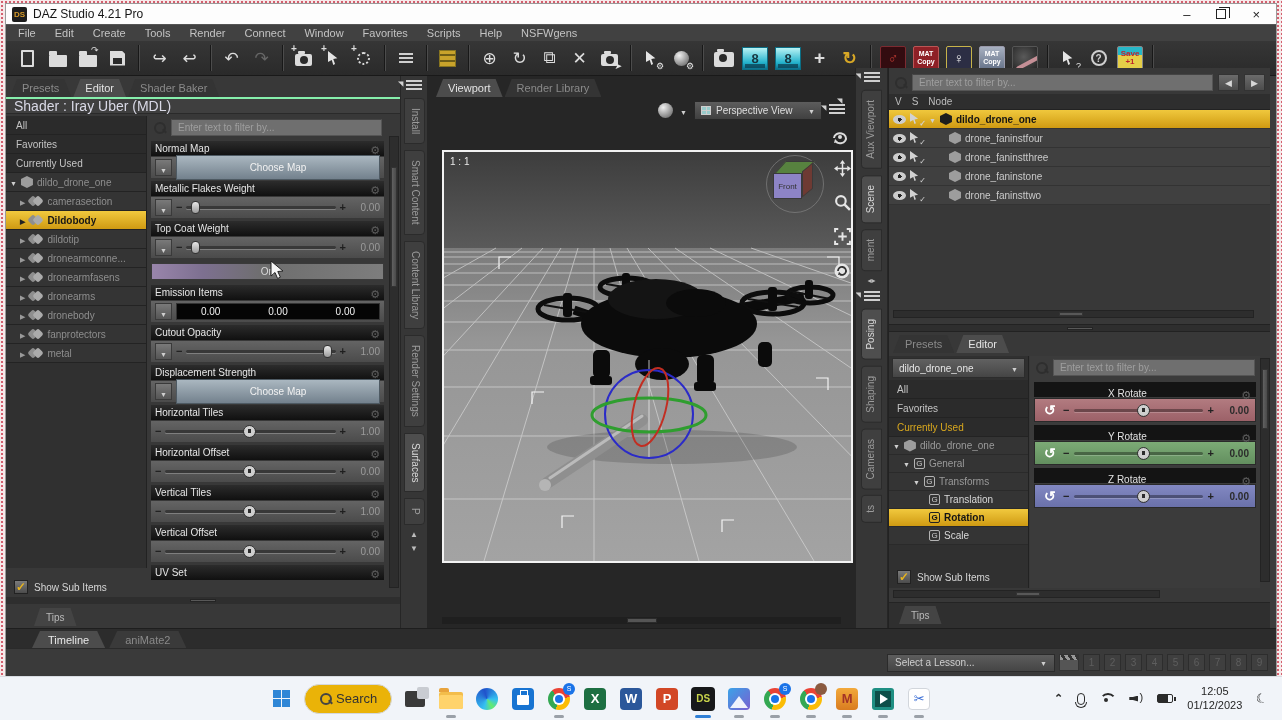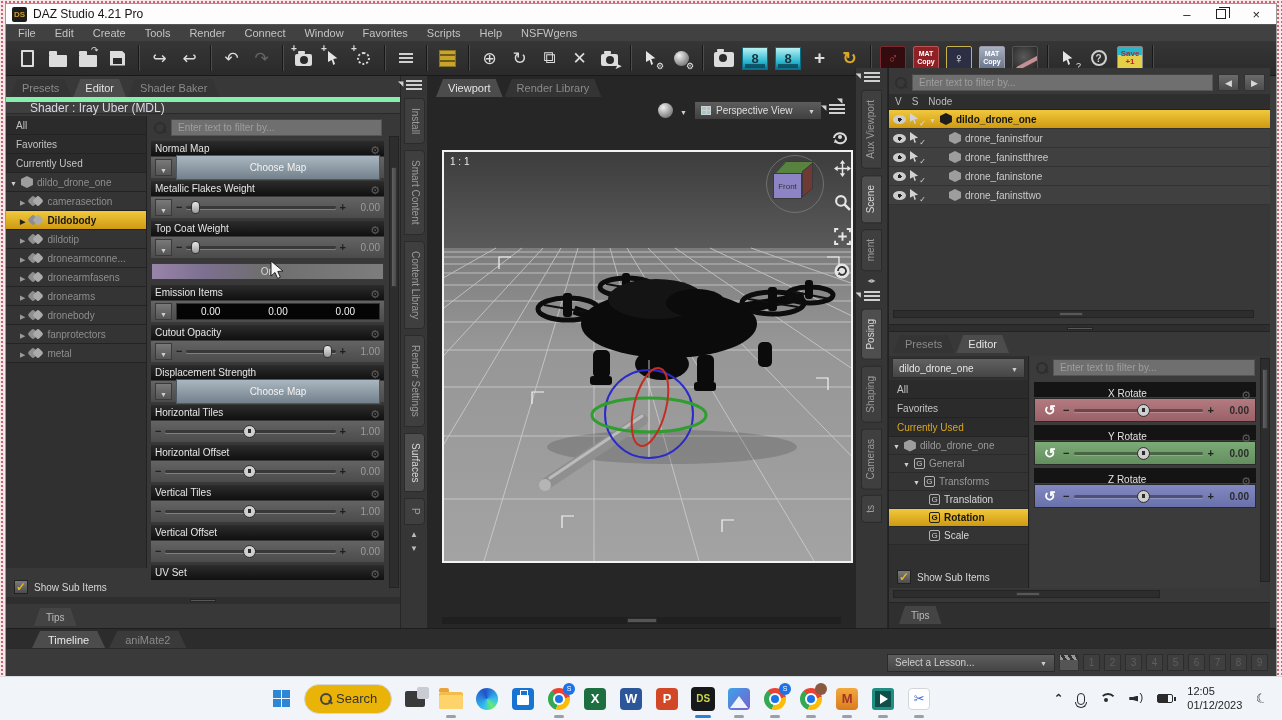--- a/index.html
+++ b/index.html
@@ -76,21 +76,21 @@
 .surf{position:relative;width:14px;height:13px;flex:0 0 auto}
 .surf::before,.surf::after{content:"";position:absolute;width:8px;height:8px;background:#ababab;border-radius:2px;transform:rotate(45deg)}
 .surf::before{left:0;top:2px;background:#8e8e8e}.surf::after{left:5px;top:2px}
 .gb{width:11px;height:11px;border:1px solid #b3b3b3;border-radius:2px;color:#cfcfcf;font-size:8px;line-height:9px;text-align:center;flex:0 0 auto}
 .vscroll{position:absolute;width:10px;background:#2d2d2d;border:1px solid #232323}
 .vhandle{position:absolute;left:1px;right:1px;background:linear-gradient(90deg,#616161,#4a4a4a);border:1px solid #333}
 .hscroll{position:absolute;height:8px;background:#2d2d2d;border:1px solid #232323}
 .hhandle{position:absolute;top:1px;bottom:1px;background:#585858;border:1px solid #333}
 
 .lpanel{position:absolute;left:0;top:72px;width:394px;bottom:48px;background:#383838}
-.shaderlbl{height:17px;background:#3f3f3f;border-top:5px solid #86efac;border-bottom:1px solid #2a2a2a;color:#d9d9e6;font-size:12px;display:flex;align-items:center;padding:0 24px}
+.shaderlbl{height:17px;background:#3f3f3f;border-top:2px solid #86efac;border-bottom:1px solid #2a2a2a;color:#d9d9e6;font-size:14px;display:flex;align-items:center;padding:0 8px}
 .llist{position:absolute;left:0;top:40px;width:141px;bottom:60px;background:#303030;border-right:1px solid #222;overflow:hidden}
 .lrow{height:19px;display:flex;align-items:center;gap:4px;padding:0 4px 0 10px;font-size:10px;color:#c4c4c4;background:#2b2b2b;border-bottom:1px solid #232323}
 .lrow.tree{color:#8e8e8e;background:#343434;padding-left:4px}
 .lrow.kid{padding-left:14px}
 .lrow.sel{background:linear-gradient(#f1c93e,#cf9a12);color:#161616;font-weight:bold}
 .lrow.sel .expr::before{color:#222}
 .params{position:absolute;left:142px;top:40px;right:13px;bottom:34px;overflow:hidden;background:#383838}
 .pg{margin:2px 3px 3px}
 .pg-h{height:15px;background:linear-gradient(#2c2c2c,#101010);display:flex;align-items:center;padding:0 4px;gap:4px}
 .pg-t{color:#e6e6e6;font-size:10px;white-space:nowrap}
@@ -234,21 +234,21 @@
 .micic{width:8px;height:12px;border:1.5px solid #2b2b2b;border-radius:4px;position:relative}
 .micic::after{content:"";position:absolute;left:-3px;right:-3px;bottom:-4px;height:5px;border:1.5px solid #2b2b2b;border-top:none;border-radius:0 0 6px 6px}
 .wifi{width:16px;height:12px;position:relative}
 .wifi::before{content:"";position:absolute;left:0;top:0;width:14px;height:14px;border:2px solid #2b2b2b;border-radius:50%;clip-path:polygon(0 0,100% 0,50% 50%)}
 .wifi::after{content:"";position:absolute;left:5px;top:5px;width:4px;height:4px;background:#2b2b2b;border-radius:50%}
 .spk{width:14px;height:12px;position:relative}
 .spk::before{content:"";position:absolute;left:0;top:3px;width:9px;height:6px;background:#2b2b2b;clip-path:polygon(0 25%,40% 25%,100% 0,100% 100%,40% 75%,0 75%)}
 .spk::after{content:")";position:absolute;right:0;top:-2px;font-size:11px;color:#2b2b2b}
 .batt{width:16px;height:9px;border:1.5px solid #2b2b2b;border-radius:2px;position:relative;background:linear-gradient(90deg,#2b2b2b 0 70%,transparent 70%)}
 .batt::after{content:"";position:absolute;right:-4px;top:2px;width:2px;height:4px;background:#2b2b2b}
-.clock{text-align:left;font-size:11px;color:#1f1f1f;line-height:1.25}
+.clock{text-align:center;font-size:11px;color:#1f1f1f;line-height:1.25}
 .moon{font-size:13px;transform:rotate(-15deg)}
 
 .cursor-ov{position:absolute;z-index:50;pointer-events:none}
 </style>
 </head>
 <body>
 
 <div class="desktop"></div>
 
 <div class="app">

